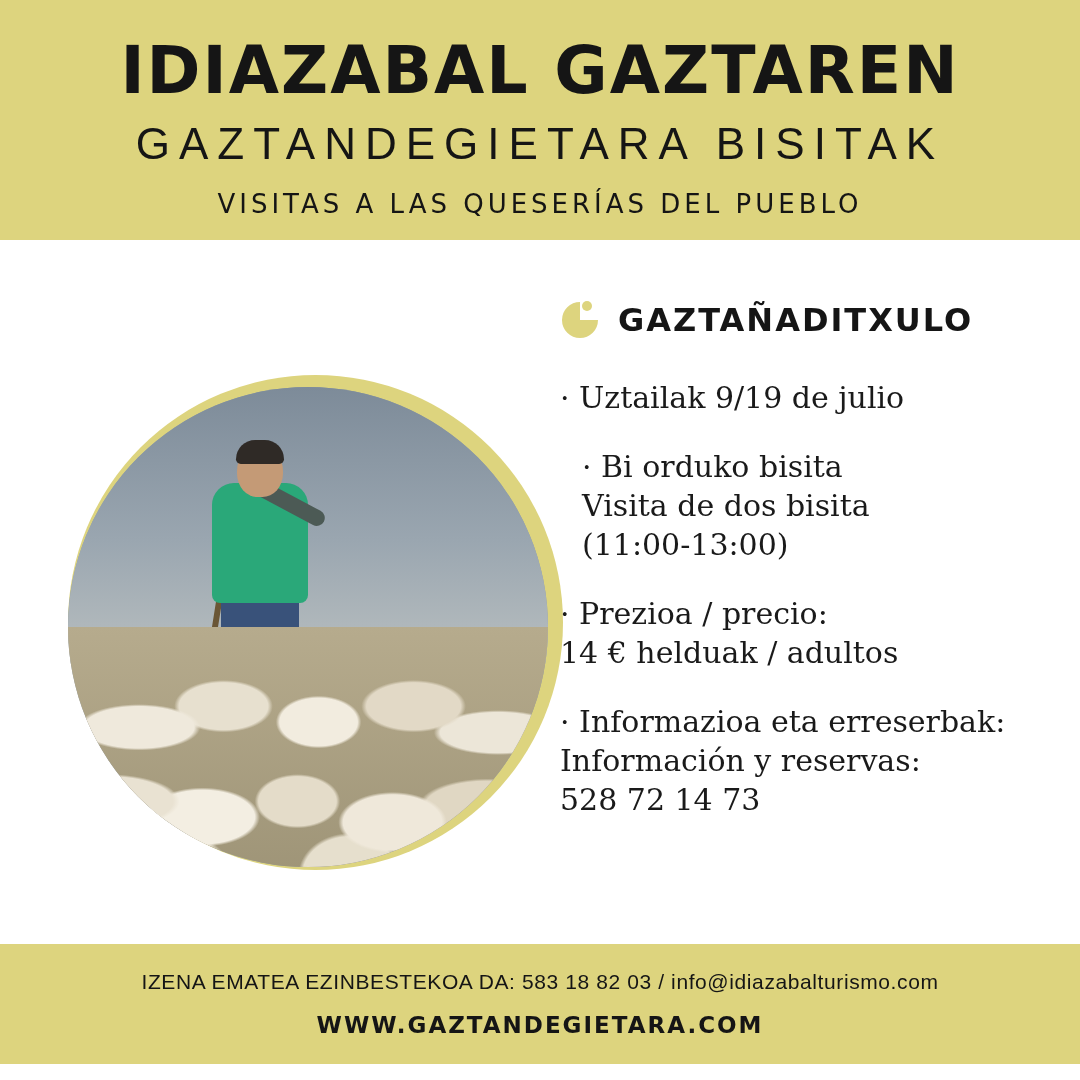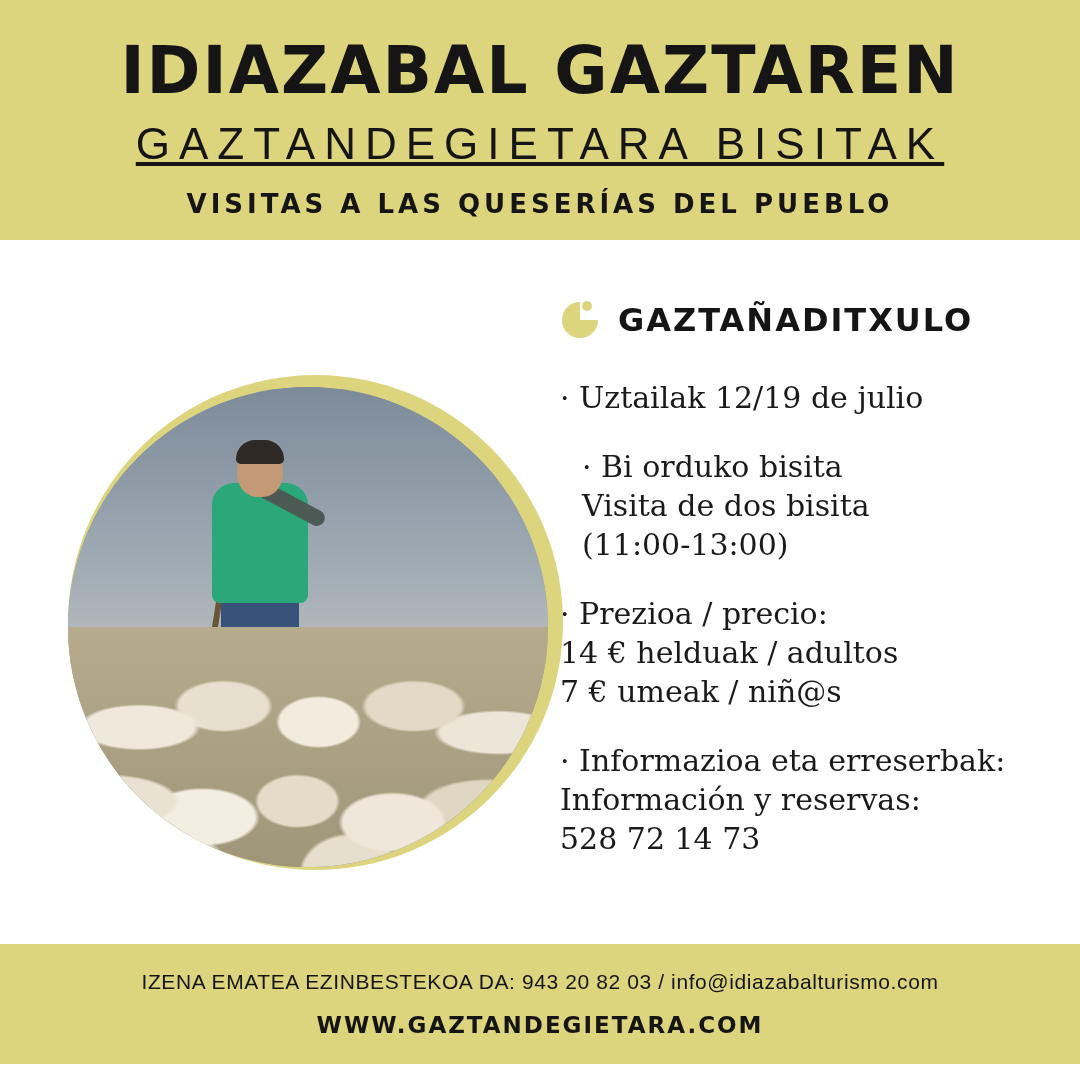--- a/index.html
+++ b/index.html
@@ -48,25 +48,24 @@
   }
   .title-sub {
     font-family: "Liberation Sans", sans-serif;
     font-weight: normal;
     font-size: 44px;
     letter-spacing: 9px;
     color: #151515;
     margin-top: 14px;
     text-align: center;
     white-space: nowrap;
-    text-decoration: underline;
   }
   .title-es {
     font-family: "DejaVu Sans", sans-serif;
-    font-weight: bold;
+    font-weight: normal;
     font-size: 26px;
     letter-spacing: 4px;
     color: #151515;
     margin-top: 20px;
     text-align: center;
     white-space: nowrap;
   }
 
   
   .body-area {
@@ -285,47 +284,46 @@
       <div class="brand-row">
         <svg class="pac-icon" viewBox="0 0 40 40">
           <path d="M20 20 L20 2 A18 18 0 1 0 38 20 Z" fill="#ddd47e"></path>
           <circle cx="27" cy="6" r="5" fill="#ddd47e"></circle>
         </svg>
         <div class="brand-name">GAZTAÑADITXULO</div>
       </div>
 
       <div class="info-block">
         <span class="line">
-          <span>· Uztailak 12/19</span>
+          <span>· Uztailak 9/19</span>
           <span class="es">de julio</span>
         </span>
       </div>
 
       <div class="info-block indent">
         <span class="line">· Bi orduko bisita</span>
         <span class="line es">Visita de dos bisita</span>
         <span class="line">(11:00-13:00)</span>
       </div>
 
       <div class="info-block">
         <span class="line">
           <span>· Prezioa /</span>
           <span class="es">precio:</span>
         </span>
         <span class="line">14 € helduak / adultos</span>
-        <span class="line">7 € umeak / niñ@s</span>
       </div>
 
       <div class="info-block">
         <span class="line">· Informazioa eta erreserbak:</span>
         <span class="line es">Información y reservas:</span>
         <span class="line">528 72 14 73</span>
       </div>
 
     </div>
   </div>
 
   <div class="footer-band">
-    <div class="footer-contact">IZENA EMATEA EZINBESTEKOA DA: 943 20 82 03 / info@idiazabalturismo.com</div>
+    <div class="footer-contact">IZENA EMATEA EZINBESTEKOA DA: 583 18 82 03 / info@idiazabalturismo.com</div>
     <div class="footer-web">WWW.GAZTANDEGIETARA.COM</div>
   </div>
 
 </div>
 
 </body></html>

